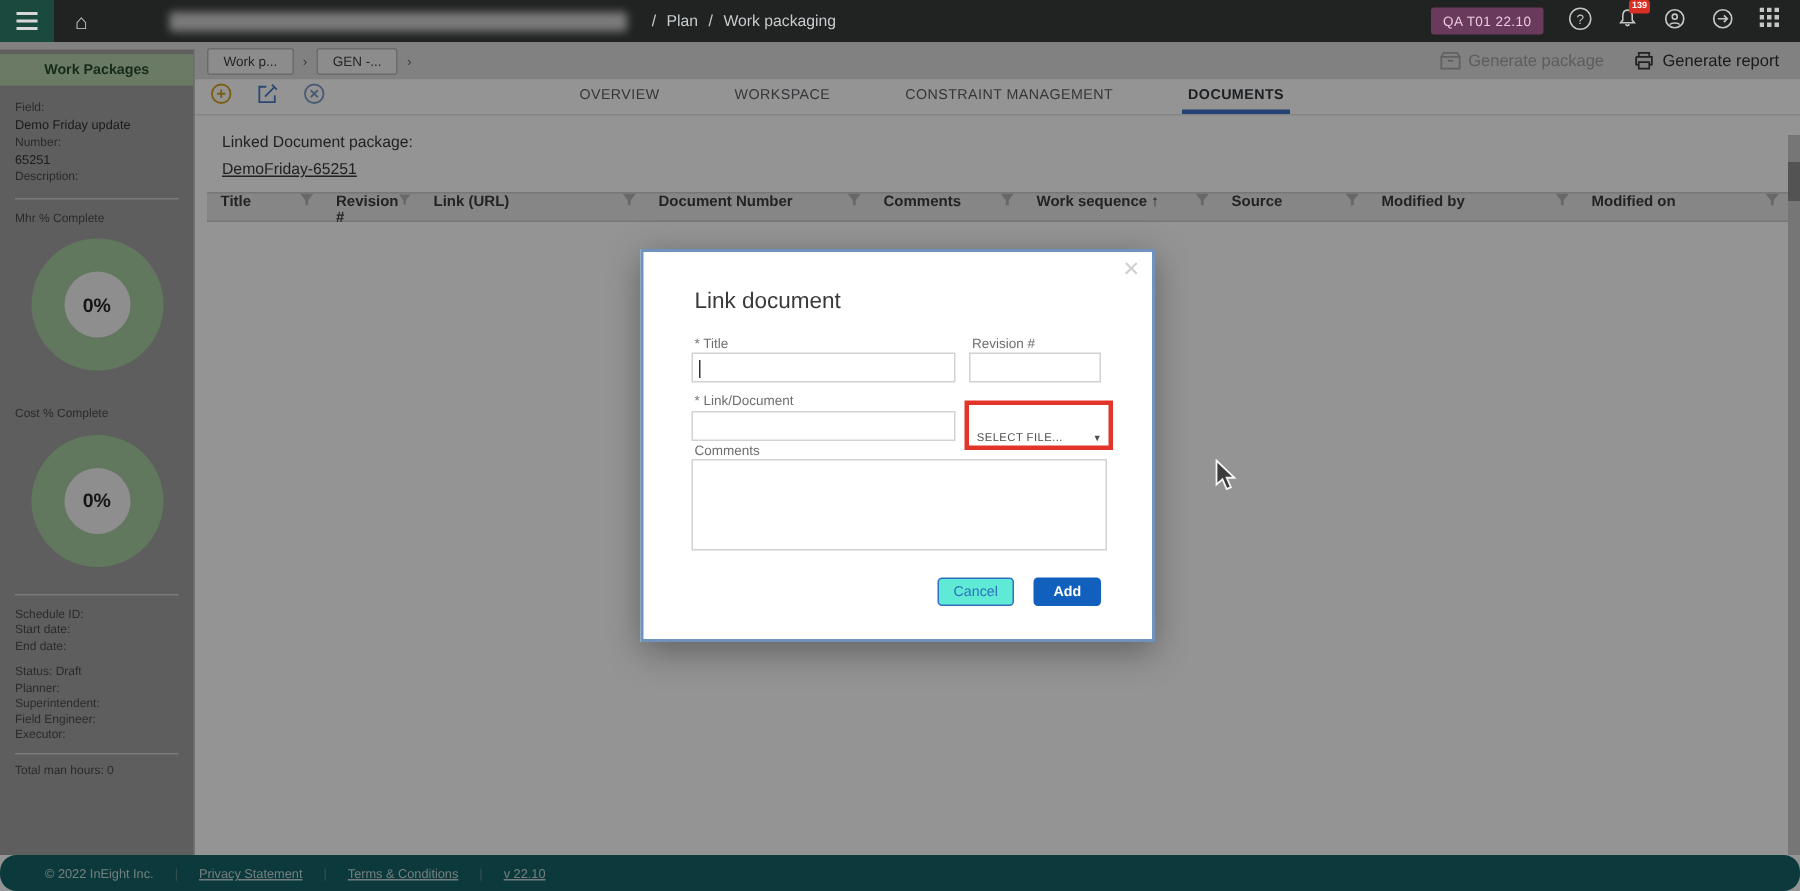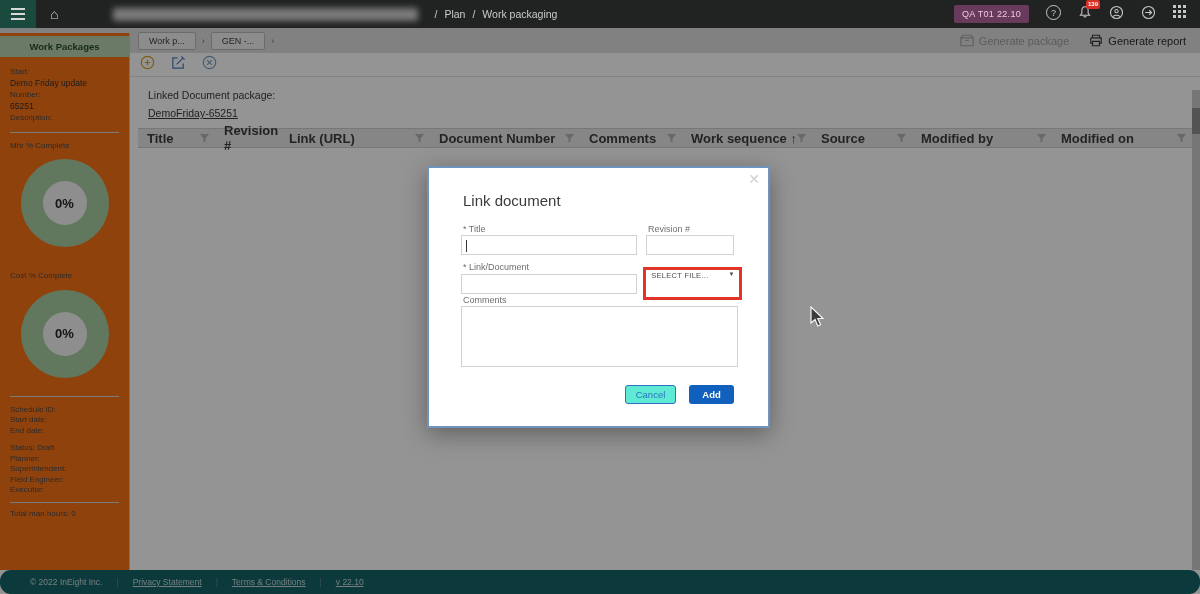--- a/index.html
+++ b/index.html
@@ -22,21 +22,21 @@
               letter-spacing:.3px; }
   .cicon { width:15px; height:15px; border:1.2px solid #c6c6c6; border-radius:50%; color:#c6c6c6;
            font-size:9px; display:flex; align-items:center; justify-content:center; }
   .topsvg { display:block; }
   .bellwrap { position:relative; }
   .nbadge { position:absolute; top:-5px; right:-8px; background:#d83025; color:#fff; font-size:6px;
             line-height:7px; padding:1px 2px; border-radius:2px; font-weight:bold; }
 
   
   .leftcol { position:absolute; top:28px; left:0; width:130px; bottom:24px; background:#dedede; }
-  .sidebar { position:absolute; top:33px; left:0; width:130px; bottom:24px; background:#f97316;
+  .sidebar { position:absolute; top:33px; left:0; width:130px; bottom:24px; background:#a3a3a3;
              border-right:1px solid #c9c9c9; overflow:hidden; }
   .wp-header { height:21px; margin-top:3px; background:#b9d2ae; color:#274d2e; font-size:9.5px;
                font-weight:bold; display:flex; align-items:center; justify-content:center; }
   .sb-pad { padding:10px 10px 0; }
   .sb-line { font-size:8px; line-height:10.5px; color:#4a4a4a; }
   .sb-val { font-size:8.5px; line-height:10.5px; color:#303030; }
   .sb-div { border:none; border-top:1px solid #d4d4d4; margin:8px 0; }
   .donut { width:88px; height:88px; border-radius:50%; background:#a9cfa3; margin:8px auto 4px;
            position:relative; }
   .hole { position:absolute; inset:22px; background:#f4f4f4; border-radius:50%; display:flex;
@@ -61,21 +61,21 @@
   .toolicons { display:flex; align-items:center; gap:16px; }
   .tabs { margin-left:auto; margin-right:330px; display:flex; gap:42px; height:100%; }
   .mtab { display:flex; align-items:center; font-size:9.5px; letter-spacing:.3px; color:#5a5e62;
           height:100%; cursor:pointer; padding:0 4px; border-bottom:3px solid transparent; }
   .mtab.active { color:#33373b; border-bottom-color:#3f74c8; font-weight:bold; }
   .linkedrow { margin-top:12px; padding-left:18px; font-size:10.5px; color:#3a3a3a;
                display:flex; gap:6px;flex-direction:column; }
   .doclink { color:#3a3a3a; text-decoration:underline; cursor:pointer; }
   .gridhead { margin:9px 8px 0; height:20px; background:#e7e7e7; border-top:1px solid #cdcdcd;
               border-bottom:1px solid #cdcdcd; display:flex; }
-  .gcell { display:flex; align-items:center; font-size:13px; font-weight:bold; color:#3d3d3d;
+  .gcell { display:flex; align-items:flex-start; font-size:10px; font-weight:bold; color:#3d3d3d;
            padding-left:9px; position:relative; }
   .funnel { margin-left:auto; margin-right:6px; opacity:.55; }
 
   
   .vscroll { position:absolute; top:90px; right:0; width:8px; bottom:24px; background:#cbcbcb; }
   .vthumb { margin-top:18px; height:26px; background:#8f8f8f; }
 
   
   .footer { position:absolute; left:0; right:0; bottom:0; height:24px; background:#156568;
             display:flex; align-items:center; gap:14px; padding-left:30px; font-size:8.5px;
@@ -88,21 +88,21 @@
   .backdrop { position:absolute; top:28px; left:0; right:0; bottom:0; background:rgba(0,0,0,.42);
               z-index:40; }
   .modal { position:absolute; left:427px; top:166px; width:343px; height:262px; background:#fff;
            border:2px solid #6e93bd; box-shadow:0 6px 22px rgba(0,0,0,.35); z-index:50; }
   .mclose { position:absolute; right:8px; top:3px; font-size:14px; color:#cfcfcf; cursor:pointer; }
   .mtitle { position:absolute; left:34px; top:24px; font-size:15px; color:#3a3a3a; }
   .mlabel { position:absolute; font-size:9px; color:#6e6e6e; }
   .minput { position:absolute; height:20px; border:1px solid #d2d2d2; background:#fff; }
   .caret { display:inline-block; width:1px; height:12px; background:#333; margin:4px 0 0 4px; }
   .selectfile { position:absolute; left:219px; top:103px; width:90px; height:25px; background:#fff;
-                display:flex; align-items:flex-start; justify-content:center; gap:20px; font-size:7.5px;
+                display:flex; align-items:flex-end; justify-content:center; gap:20px; font-size:7.5px;
                 color:#4e4e4e; letter-spacing:.3px; cursor:pointer; }
   .mtextarea { position:absolute; left:32px; top:138px; width:277px; height:61px;
                border:1px solid #d2d2d2; background:#fff; }
   .btn-cancel { position:absolute; left:196px; top:217px; width:51px; height:19px; background:#5eead4;
                 border:1.5px solid #2e6fc0; border-radius:3px; color:#2e6fc0; font-size:9.5px;
                 display:flex; align-items:center; justify-content:center; cursor:pointer; }
   .btn-add { position:absolute; left:260px; top:217px; width:45px; height:19px; background:#1160bd;
              border-radius:3px; color:#fff; font-size:9.5px; font-weight:bold; display:flex;
              align-items:center; justify-content:center; cursor:pointer; }
   .redbox { position:absolute; left:643px; top:267px; width:99px; height:33px;
@@ -165,21 +165,21 @@
             </g>
           </svg>
       </span>
     </div>
   </header>
 
   <div class="leftcol"></div>
   <aside class="sidebar">
     <div class="wp-header">Work Packages</div>
     <div class="sb-pad">
-      <div class="sb-line">Start:</div>
+      <div class="sb-line">Field:</div>
       <div class="sb-val">Demo Friday update</div>
       <div class="sb-line" style="margin-top:2px">Number:</div>
       <div class="sb-val">65251</div>
       <div class="sb-line" style="margin-top:2px">Description:</div>
       <hr class="sb-div">
       <div class="sb-line">Mhr % Complete</div>
       <div class="donut">
         <div class="hole">0%</div>
       </div>
       <div class="sb-line" style="margin-top:24px">Cost % Complete</div>
@@ -237,20 +237,26 @@
               <path d="M6 10 L13 3 M11 1.5 L14.5 5" fill="none" stroke="#4a7fc1" stroke-width="1.3"></path>
             </svg>
         </span>
         <span>
           <svg width="15" height="15" viewBox="0 0 16 16">
               <circle cx="8" cy="8" r="6.6" fill="none" stroke="#7d9ec7" stroke-width="1.3"></circle>
               <path d="M5.5 5.5 L10.5 10.5 M10.5 5.5 L5.5 10.5" stroke="#7d9ec7" stroke-width="1.3"></path>
             </svg>
         </span>
       </div>
+      <div class="tabs">
+        <span class="mtab">OVERVIEW</span>
+        <span class="mtab">WORKSPACE</span>
+        <span class="mtab">CONSTRAINT MANAGEMENT</span>
+        <span class="mtab active">DOCUMENTS</span>
+      </div>
     </div>
 
     <div class="linkedrow">
       <span>Linked Document package:</span>
       <span class="doclink">DemoFriday-65251</span>
     </div>
 
     <div class="gridhead">
       <div class="gcell" style="width:77px">
           <span>Title</span>

